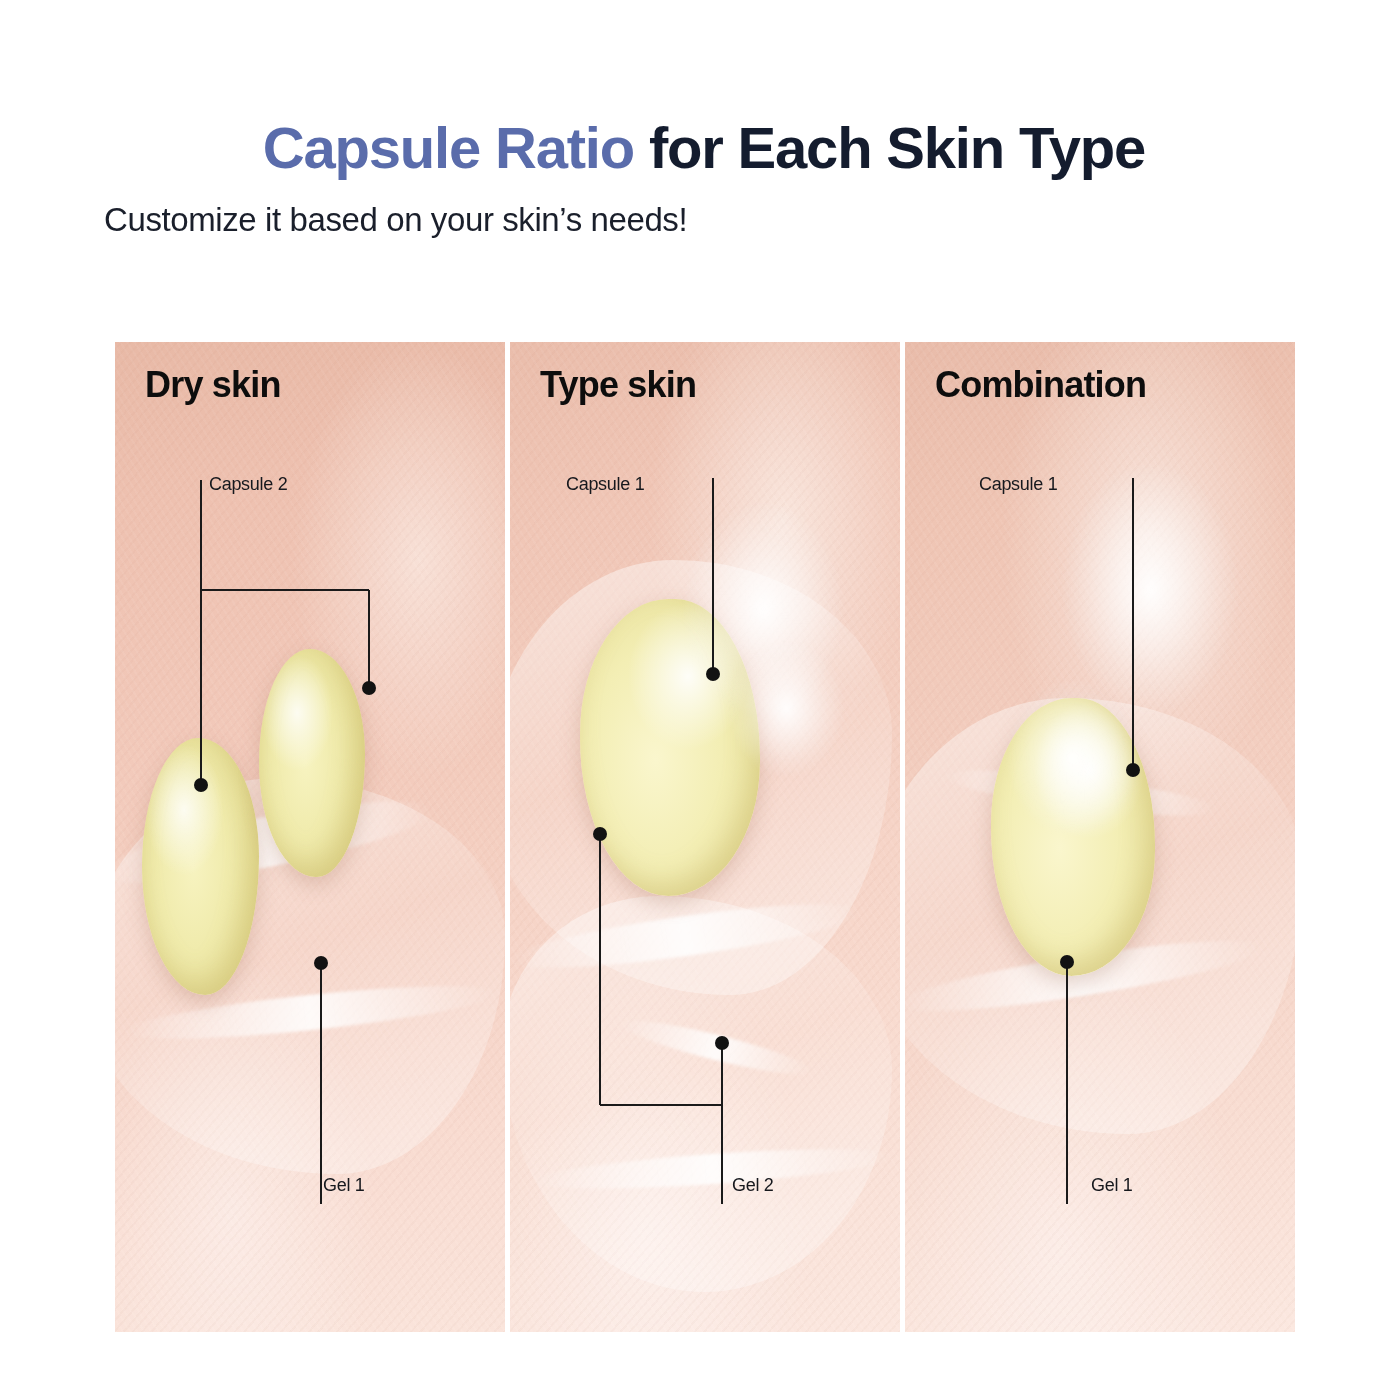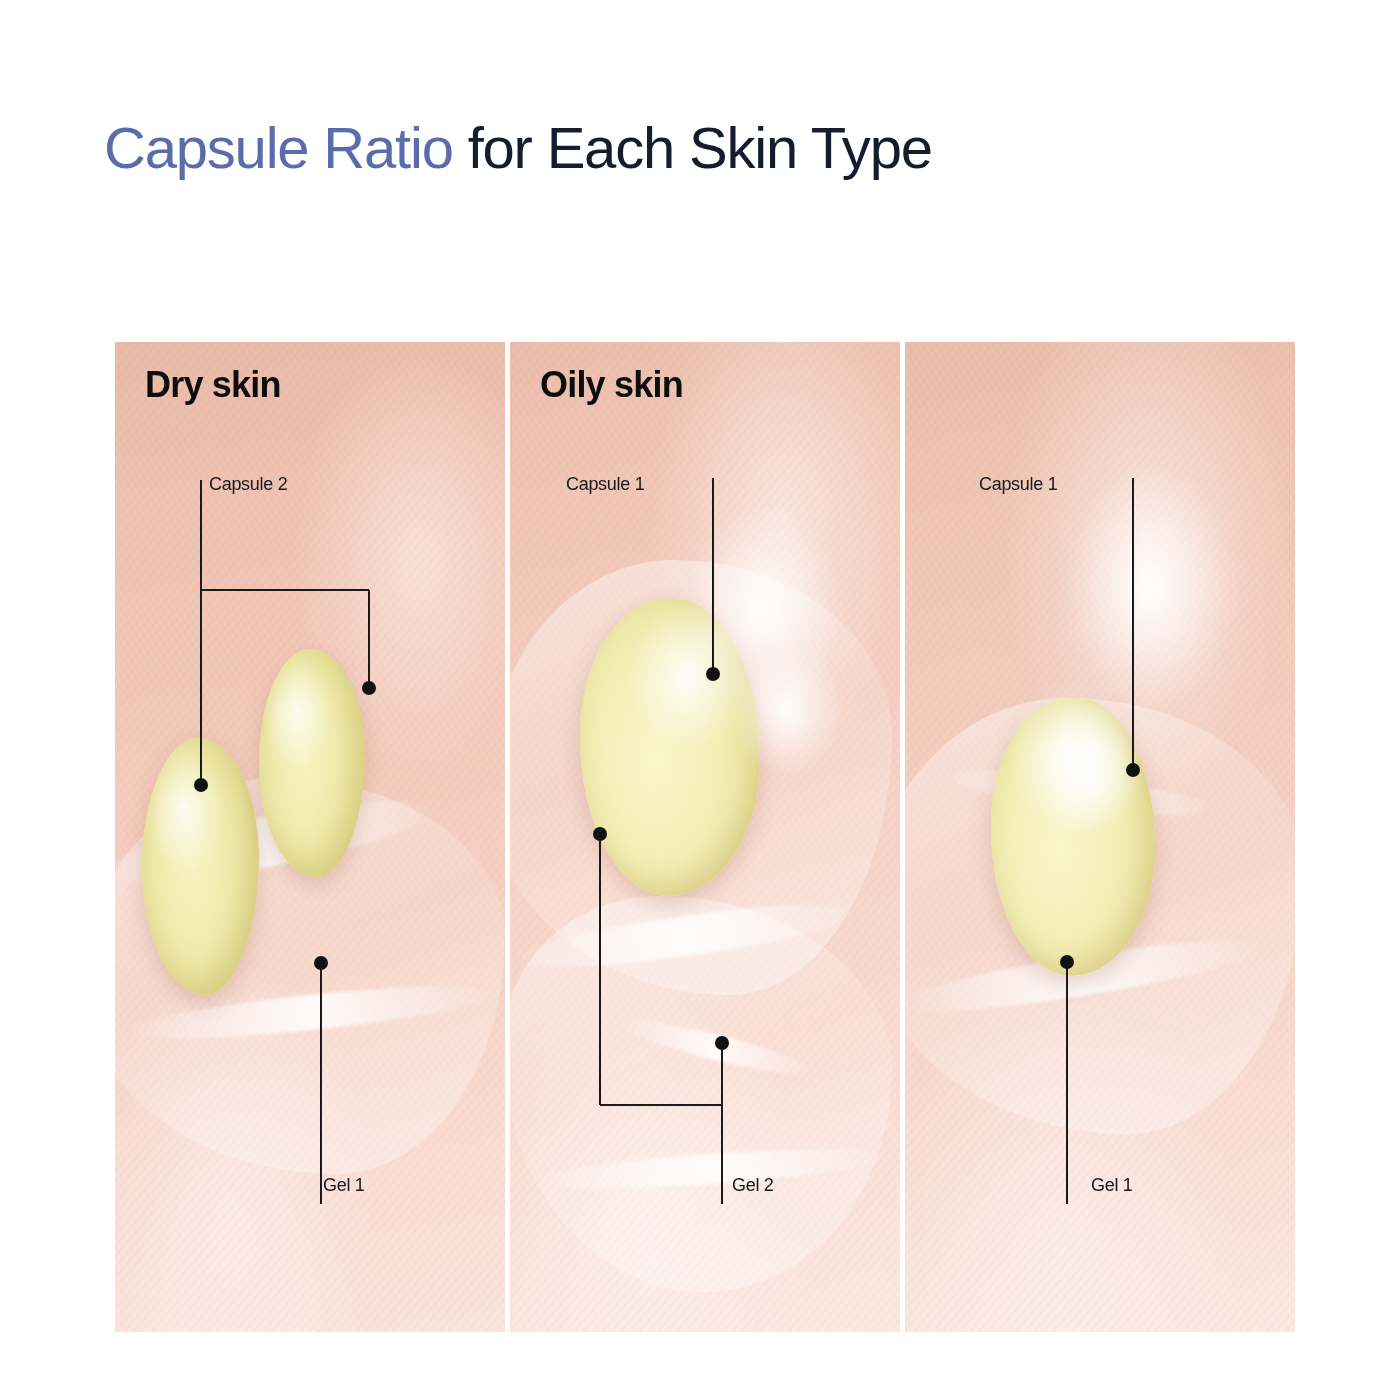--- a/index.html
+++ b/index.html
@@ -18,25 +18,26 @@
 
   
   .header {
     position: absolute;
     left: 104px;
     top: 118px;
     width: 1200px;
   }
   .title {
     font-size: 58px;
-    font-weight: normal;
+    font-weight: bold;
     letter-spacing: -1.2px;
     line-height: 1.05;
     margin: 0;
     white-space: nowrap;
+    text-align: center;
   }
   .title .accent { color: #5a6cab; }
   .title .strong { color: #141c2e; }
 
   .subtitle {
     margin: 0;
     padding-top: 22px;
     font-size: 33px;
     font-weight: 400;
     color: #1a1f2b;
@@ -154,20 +155,21 @@
   }
   .leader circle {
     fill: #121212;
   }
 </style>
 </head>
 <body>
 
 <div class="header">
   <h1 class="title"><span class="accent">Capsule Ratio</span><span class="strong"> for Each Skin Type</span></h1>
+  <p class="subtitle">Customize it based on your skin’s needs!</p>
 </div>
 
 <div class="panels">
 
   <div class="panel">
     <div class="skin"></div>
 
     <div class="gel-sheet" style="left:-8%; top:44%; width:108%; height:40%;"></div>
     <div class="gel-streak" style="left:-4%; top:48%; width:86%; height:5%; transform:rotate(-11deg);"></div>
     <div class="gel-streak" style="left:2%; top:66%; width:96%; height:3.5%; transform:rotate(-6deg);"></div>
@@ -202,21 +204,21 @@
     <div class="gel-sheet" style="left:-6%; top:22%; width:104%; height:44%; opacity:.95;"></div>
     <div class="gel-sheet" style="left:-2%; top:56%; width:100%; height:40%; border-radius:40% 60% 48% 52% / 38% 44% 56% 62%;"></div>
     <div class="gel-streak" style="left:0%; top:58%; width:90%; height:4%; transform:rotate(-8deg);"></div>
     <div class="gel-streak" style="left:6%; top:82%; width:92%; height:3%; transform:rotate(-4deg);"></div>
     <div class="gel-streak" style="left:28%; top:70%; width:50%; height:2.5%; transform:rotate(14deg);"></div>
 
     <div class="capsule soft" style="left:18%; top:26%; width:46%; height:30%;"></div>
     <div class="foam" style="left:44%; top:16%; width:42%; height:22%;"></div>
     <div class="foam" style="left:56%; top:30%; width:30%; height:14%;"></div>
 
-    <div class="panel-title" style="left:30px; top:22px;">Oily skin</div>
+    <div class="panel-title" style="left:30px; top:22px;">Type skin</div>
 
     <div class="anno-label" style="left:56px; top:132px;">Capsule 1</div>
     <div class="anno-label" style="left:222px; top:833px;text-align:center;">Gel 2</div>
 
     <svg class="leader" viewBox="0 0 390 930" preserveAspectRatio="none">
 
       <line x1="203" y1="136" x2="203" y2="332"></line>
       <circle cx="203" cy="332" r="7"></circle>
 
       <line x1="90" y1="492" x2="90" y2="763"></line>
@@ -234,20 +236,21 @@
            linear-gradient(170deg, #e9bcaa 0%, #efc5b4 18%, #f3cec0 44%, #f7d9cd 70%, #fae3da 90%, #fbe8e0 100%);"></div>
 
     <div class="gel-sheet" style="left:-10%; top:36%; width:112%; height:44%;"></div>
     <div class="gel-streak" style="left:-2%; top:62%; width:94%; height:4%; transform:rotate(-9deg);"></div>
     <div class="gel-streak" style="left:10%; top:44%; width:70%; height:3%; transform:rotate(7deg);"></div>
 
     <div class="capsule soft" style="left:22%; top:36%; width:42%; height:28%;"></div>
     <div class="foam" style="left:40%; top:12%; width:46%; height:26%;"></div>
     <div class="foam" style="left:26%; top:34%; width:34%; height:16%;"></div>
 
+    <div class="panel-title" style="left:30px; top:22px;">Combination</div>
 
     <div class="anno-label" style="left:74px; top:132px;">Capsule 1</div>
     <div class="anno-label" style="left:186px; top:833px;">Gel 1</div>
 
     <svg class="leader" viewBox="0 0 390 930" preserveAspectRatio="none">
 
       <line x1="228" y1="136" x2="228" y2="428"></line>
       <circle cx="228" cy="428" r="7"></circle>
 
       <line x1="162" y1="620" x2="162" y2="862"></line>

